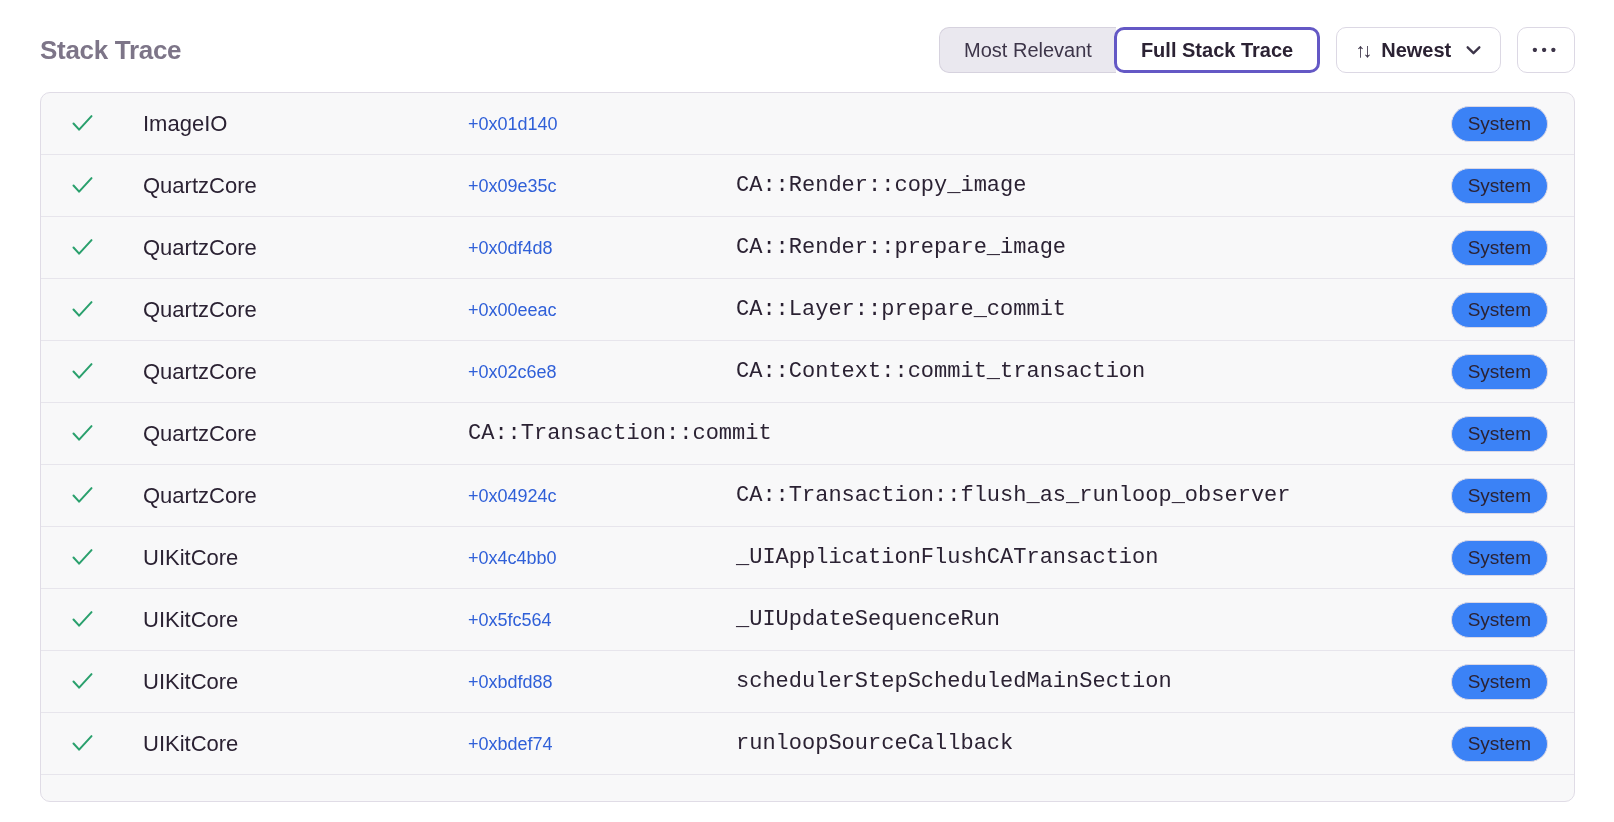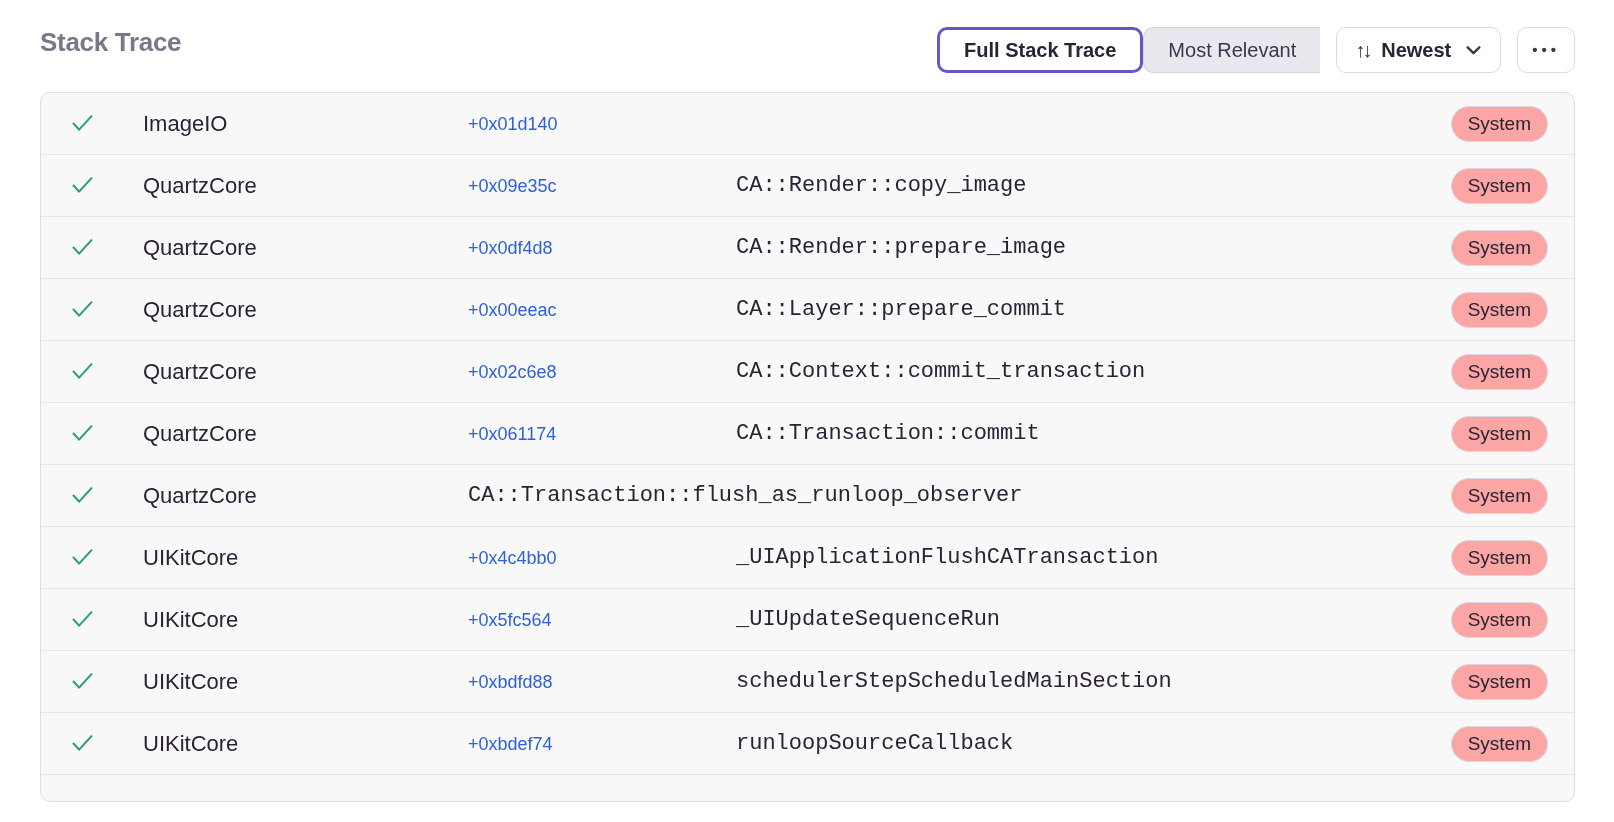--- a/index.html
+++ b/index.html
@@ -15,21 +15,21 @@
   }
   *{box-sizing:border-box;}
   html,body{margin:0;padding:0;}
   body{
     width:1614px;height:822px;overflow:hidden;background:#ffffff;
     font-family:"Liberation Sans", sans-serif;color:var(--text-dark);
   }
   
   .header{
     margin:27px 39px 19px 40px;height:46px;
-    display:flex;justify-content:space-between;
+    display:flex;justify-content:space-between;align-items:center;
   }
   .page-title{
     margin:0;font-size:26px;font-weight:bold;color:var(--title-gray);
     letter-spacing:-0.3px;
   }
   .controls{display:flex;align-items:center;gap:16px;}
   .segmented{display:flex;align-items:stretch;height:46px;}
   .seg{
     font-family:"Liberation Sans", sans-serif;font-size:20px;cursor:pointer;
     display:flex;align-items:center;padding:0 24px;color:#3d3549;
@@ -80,34 +80,34 @@
     width:248px;flex:none;font-size:18px;color:var(--link-blue);
     text-decoration:none;line-height:26px;
   }
   .cell-function{
     width:600px;flex:none;
     font-family:"Liberation Mono", monospace;font-size:22px;line-height:30px;
     color:var(--text-dark);word-break:break-all;white-space:pre-wrap;
   }
   .cell-badge-wrap{margin-left:auto;padding-right:26px;}
   .badge{
-    display:inline-block;background:#fca5a5;border:1.5px solid #dcd8e4;
+    display:inline-block;background:#3b82f6;border:1.5px solid #dcd8e4;
     border-radius:999px;padding:5px 16px;font-size:19px;color:var(--text-dark);
     line-height:24px;white-space:nowrap;
   }
 </style>
 </head>
 <body>
 
 <div class="header">
   <h2 class="page-title">Stack Trace</h2>
   <div class="controls">
     <div class="segmented">
+      <button class="seg seg-left">Most Relevant</button>
       <button class="seg seg-right">Full Stack Trace</button>
-      <button class="seg seg-left">Most Relevant</button>
     </div>
     <button class="btn">
       <span class="sort-arrows">↑↓</span>
       <span>Newest</span>
       <svg class="chevron" width="17" height="17" viewBox="0 0 16 16">
         <polyline points="2.5,5 8,10.5 13.5,5" fill="none" stroke="#3d3549" stroke-width="2.2" stroke-linecap="round" stroke-linejoin="round"></polyline>
       </svg>
     </button>
     <button class="btn btn-more">
       <span class="ellipsis-glyph">•••</span>
@@ -185,34 +185,34 @@
     </span>
   </div>
 
   <div class="row">
     <span class="cell-check">
       <svg width="27" height="27" viewBox="0 0 24 24">
         <polyline points="20,5.5 9,17.5 4,12" fill="none" stroke="#2aa06d" stroke-width="1.8" stroke-linecap="round" stroke-linejoin="round"></polyline>
       </svg>
     </span>
     <span class="cell-module">QuartzCore</span>
-    <a class="cell-address">+0x061174</a>
     <span class="cell-function">CA::Transaction::commit</span>
     <span class="cell-badge-wrap">
       <span class="badge">System</span>
     </span>
   </div>
 
   <div class="row">
     <span class="cell-check">
       <svg width="27" height="27" viewBox="0 0 24 24">
         <polyline points="20,5.5 9,17.5 4,12" fill="none" stroke="#2aa06d" stroke-width="1.8" stroke-linecap="round" stroke-linejoin="round"></polyline>
       </svg>
     </span>
     <span class="cell-module">QuartzCore</span>
+    <a class="cell-address">+0x04924c</a>
     <span class="cell-function">CA::Transaction::flush_as_runloop_observer</span>
     <span class="cell-badge-wrap">
       <span class="badge">System</span>
     </span>
   </div>
 
   <div class="row">
     <span class="cell-check">
       <svg width="27" height="27" viewBox="0 0 24 24">
         <polyline points="20,5.5 9,17.5 4,12" fill="none" stroke="#2aa06d" stroke-width="1.8" stroke-linecap="round" stroke-linejoin="round"></polyline>

